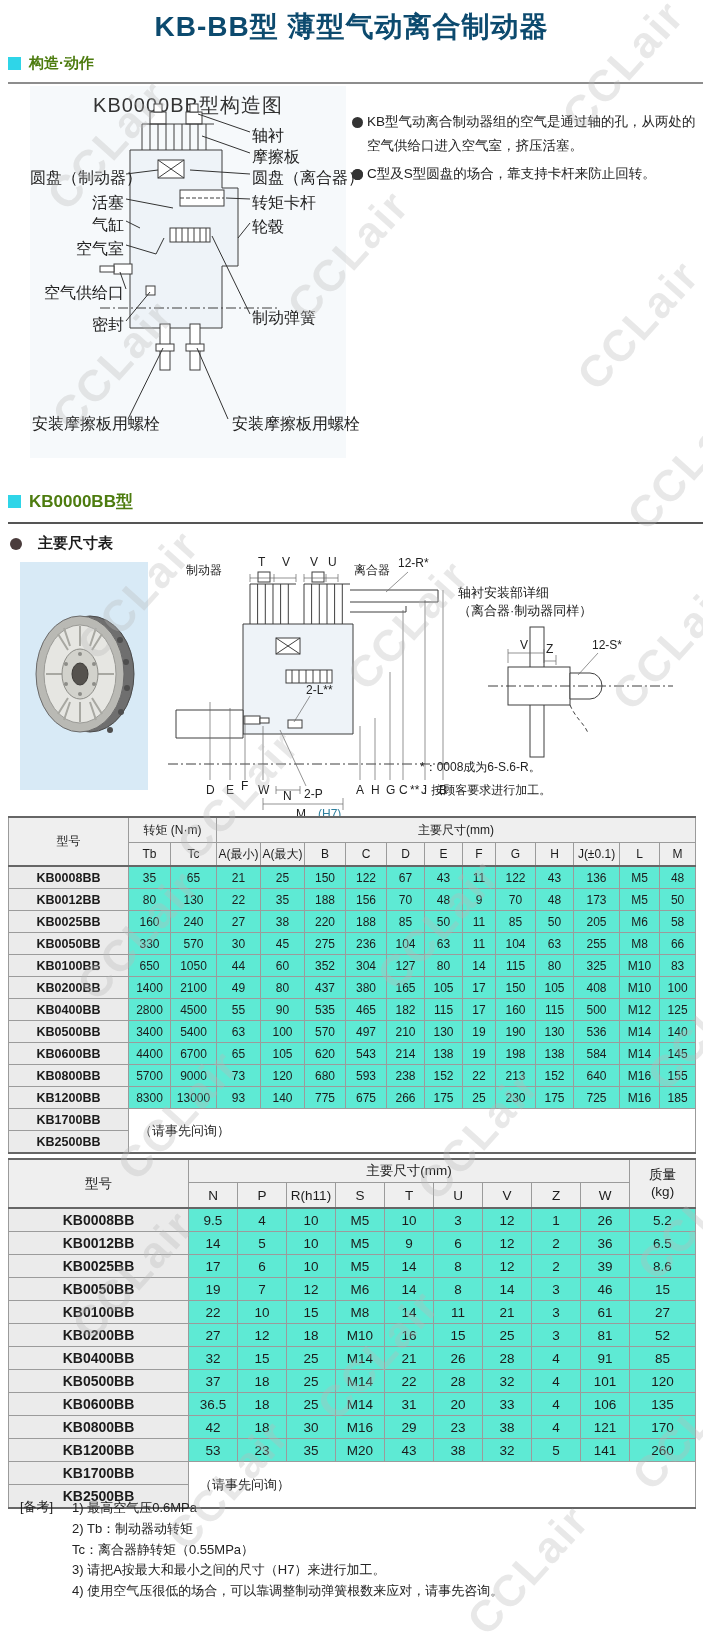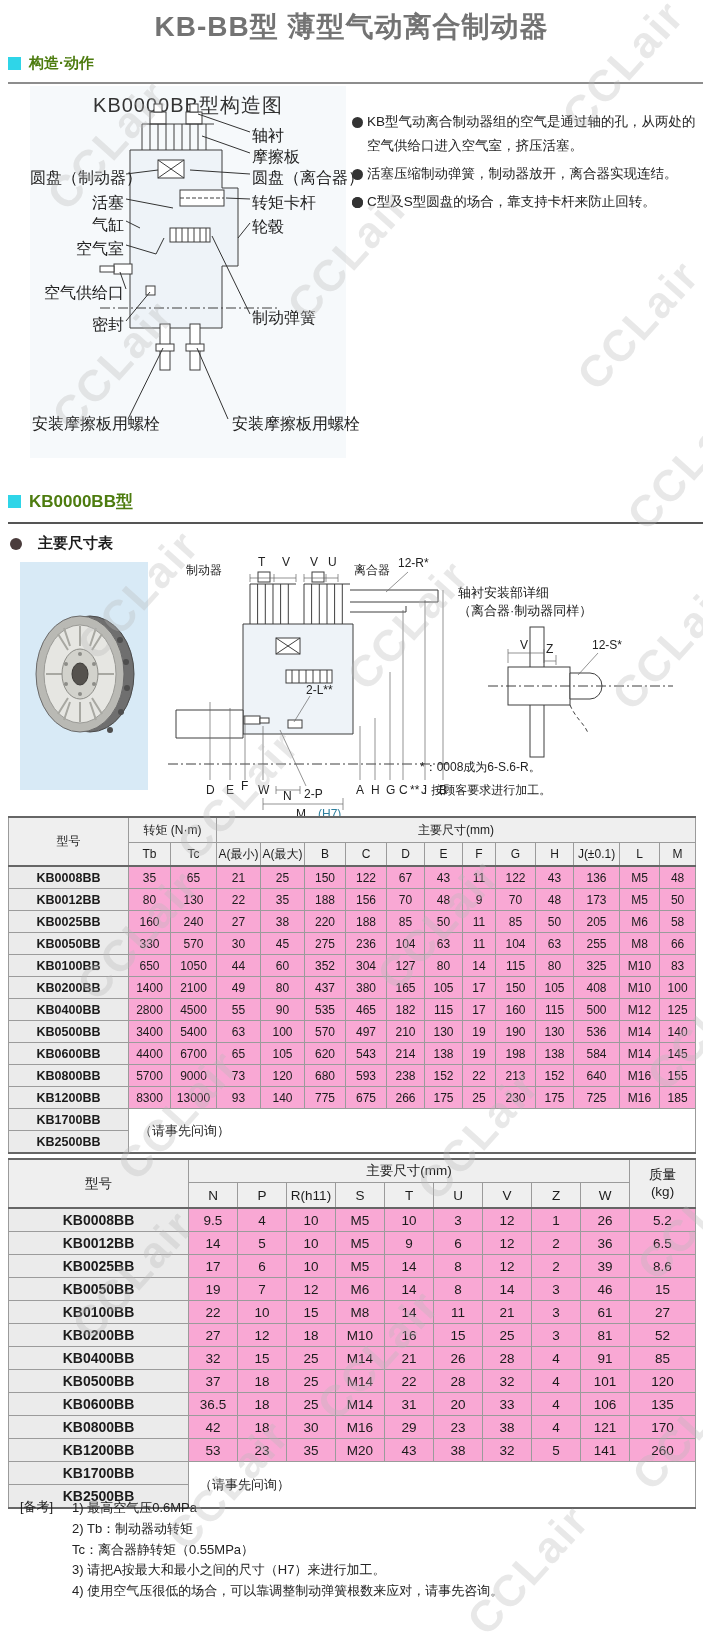--- a/index.html
+++ b/index.html
@@ -1,21 +1,21 @@
 <!DOCTYPE html>
 <html><head>
 <meta charset="utf-8">
 <style>
   html,body{margin:0;padding:0;background:#fff;}
   body{font-family:"Liberation Sans","DejaVu Sans",sans-serif;color:#1c1c1c;}
   #page{position:relative;width:703px;height:1636px;background:#fff;overflow:hidden;}
   .wm{position:absolute;font-size:44px;font-weight:700;letter-spacing:2px;color:#b9b9b9;opacity:.32;
       transform:rotate(-48deg);pointer-events:none;z-index:40;white-space:nowrap;}
   .page-title{position:absolute;top:8px;left:0;width:703px;text-align:center;
-      font-size:28px;font-weight:700;color:#737373;letter-spacing:1px;}
+      font-size:28px;font-weight:700;color:#0c4a6e;letter-spacing:1px;}
   .sec-hdr{position:absolute;left:8px;right:0;display:flex;align-items:center;gap:8px;
       border-bottom:2px solid #8d8d8d;padding-bottom:9px;}
   .sec-sq{width:13px;height:13px;background:#2fd5e8;flex:0 0 auto;}
   .sec-txt{font-size:15px;font-weight:700;color:#4d7c0f;}
   #sec2.sec-hdr{border-bottom:2px solid #555;}
   #sec2 .sec-txt{font-size:17px;}
   .sub-hdr{position:absolute;left:10px;display:flex;align-items:center;gap:16px;}
   .dot-ico{width:12px;height:12px;border-radius:50%;background:#4a3c3c;flex:0 0 auto;}
   .sub-txt{font-size:15px;font-weight:700;}
   
@@ -31,21 +31,21 @@
   .bullet .dot-ico{position:absolute;left:0;top:7px;width:11px;height:11px;background:#333;}
   
   #photo{position:absolute;left:20px;top:562px;width:128px;height:228px;background:#d8eaf6;z-index:2;}
   #maindraw{position:absolute;left:158px;top:550px;width:300px;height:272px;z-index:2;}
   #detail{position:absolute;left:458px;top:584px;width:245px;height:200px;z-index:2;}
   #detail .dt1,#detail .dt2{font-size:13px;color:#222;line-height:1.35;}
   #fignotes{position:absolute;left:410px;top:756px;width:290px;font-size:12px;line-height:1.9;color:#222;z-index:2;}
   #fignotes .n1{padding-left:10px;}
   svg text{font-family:"Liberation Sans","DejaVu Sans",sans-serif;}
   
-  table{border-collapse:collapse;table-layout:fixed;position:absolute;left:8px;width:688px;background:#f9a8d4;z-index:2;
+  table{border-collapse:collapse;table-layout:fixed;position:absolute;left:8px;width:688px;background:#5eead4;z-index:2;
         border-top:2px solid #666;border-bottom:2px solid #666;}
   td,th{border:1px solid #9b9b9b;text-align:center;padding:0;overflow:hidden;}
   thead th{background:#efefef;font-weight:400;}
   thead{border-bottom:2px solid #666;}
   #t1{top:816px;font-size:12px;}
   #t1 thead tr:first-child th{height:24px;}
   #t1 thead tr:last-child th{height:22px;}
   #t1 tbody td{height:21px;}
   #t2{top:1158px;font-size:13.5px;}
   #t2 thead tr:first-child th{height:22px;}
@@ -150,21 +150,20 @@
     <span class="lbl" style="top:61px;left:222px">摩擦板</span>
     <span class="lbl" style="top:82px;left:222px">圆盘（离合器）</span>
     <span class="lbl" style="top:107px;left:222px">转矩卡杆</span>
     <span class="lbl" style="top:131px;left:222px">轮毂</span>
     <span class="lbl" style="top:222px;left:222px">制动弹簧</span>
     <span class="lbl" style="top:328px;left:202px">安装摩擦板用螺栓</span>
   </div>
 
   <div id="bullets">
     <div class="bullet"><span class="dot-ico"></span><span>KB型气动离合制动器组的空气是通过轴的孔，从两处的空气供给口进入空气室，挤压活塞。</span></div>
-    <div class="bullet"><span class="dot-ico"></span><span>活塞压缩制动弹簧，制动器放开，离合器实现连结。</span></div>
     <div class="bullet"><span class="dot-ico"></span></div>
     <div class="bullet"><span class="dot-ico"></span><span>C型及S型圆盘的场合，靠支持卡杆来防止回转。</span></div>
   </div>
 
   <div id="sec2" class="sec-hdr" style="top:490px">
     <span class="sec-sq"></span>
     <span class="sec-txt">KB0000BB型</span>
   </div>
   <div class="sub-hdr" style="top:534px">
     <span class="dot-ico"></span>

